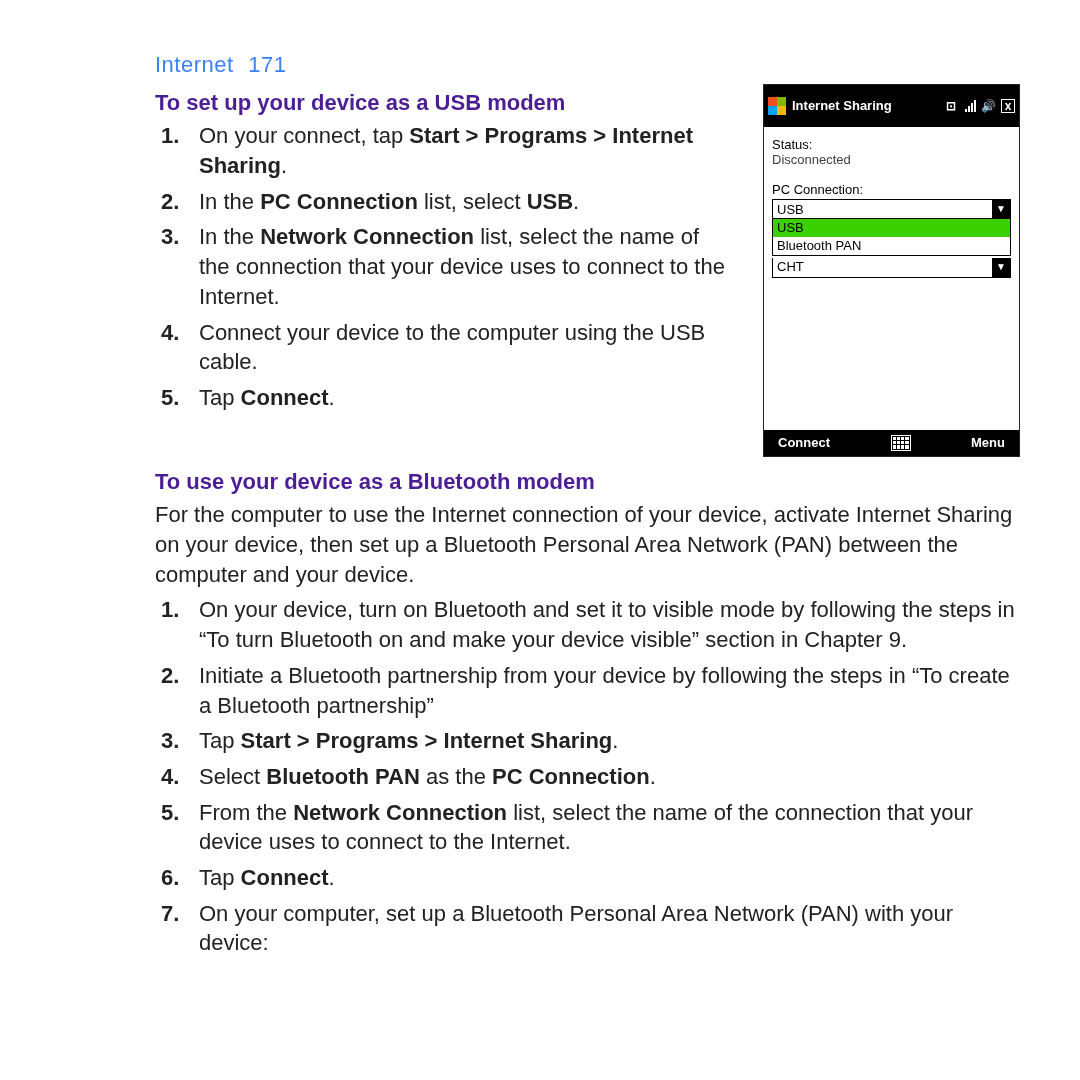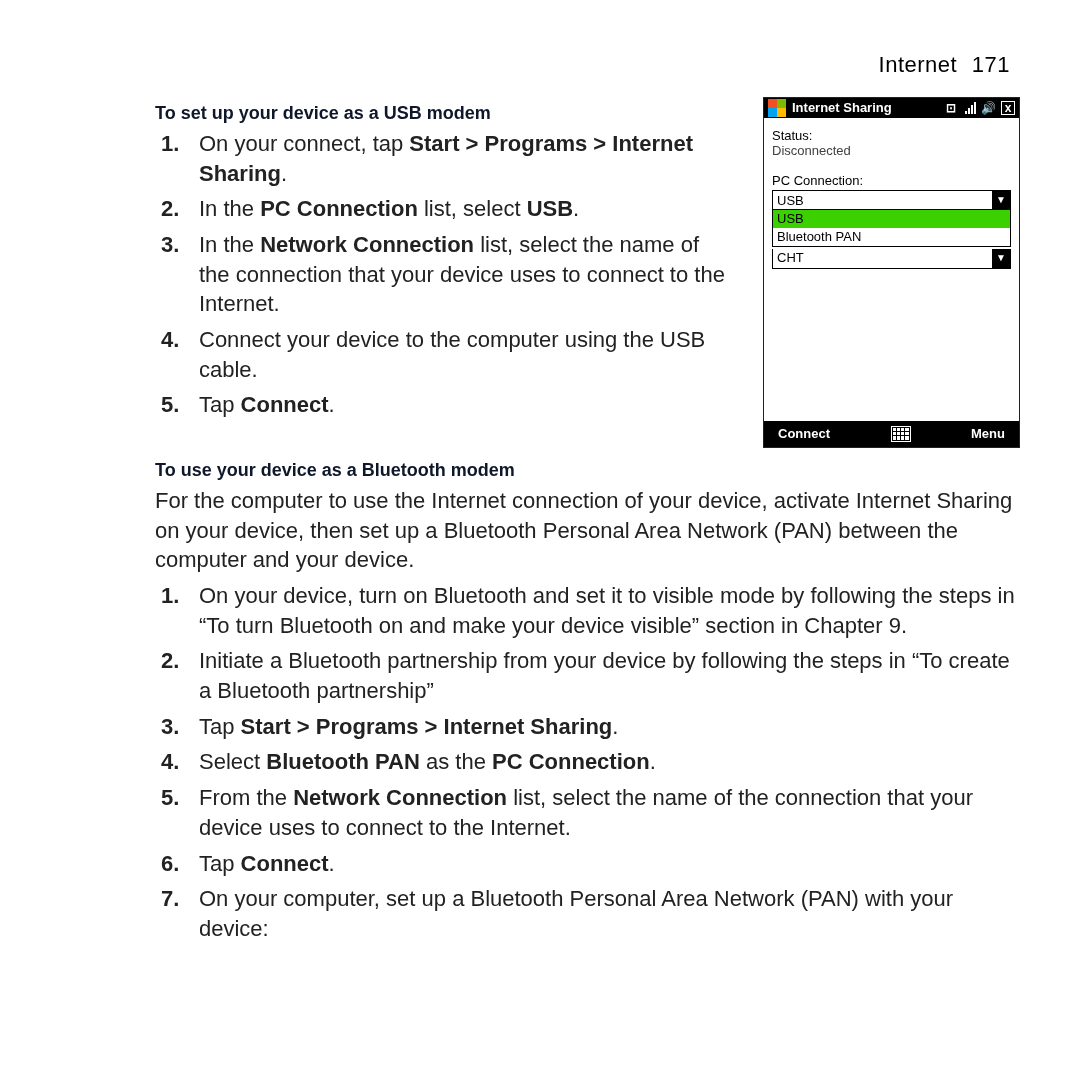--- a/index.html
+++ b/index.html
@@ -8,32 +8,32 @@
     height: 1080px;
     background: #fff;
     font-family: "Segoe UI", "Myriad Pro", Arial, sans-serif;
     color: #222;
     position: relative;
     padding: 50px 60px 0 155px;
     font-size: 22px;
     line-height: 1.35;
   }
   .page-header {
-    text-align: right;
+    text-align: left;
     font-size: 22px;
-    color: #000000;
-    margin-bottom: 17px;
+    color: #3b82f6;
+    margin-bottom: 4px;
     letter-spacing: 0.5px;
     padding-right: 10px;
   }
   .page-header .num { margin-left: 8px; }
   .section-title {
-    color: #0f172a;
+    color: #4c1d95;
     font-weight: 700;
-    font-size: 18px;
+    font-size: 22px;
     margin: 4px 0 4px 0;
   }
   .top-row { display: flex; gap: 30px; }
   .top-text { flex: 1; }
   ol.steps {
     list-style: none;
     counter-reset: step;
     padding-left: 40px;
   }
   ol.steps > li {
@@ -59,21 +59,21 @@
     font-family: Tahoma, Arial, sans-serif;
     font-size: 13px;
     color: #000;
     line-height: 1.2;
   }
   .dev-titlebar {
     background: #000;
     color: #fff;
     display: flex;
     align-items: center;
-    height: 20px;
+    height: 42px;
     padding: 0 4px;
     gap: 6px;
     font-weight: 700;
     font-size: 13px;
   }
   .dev-titlebar .flag {
     width: 18px; height: 18px;
     display: inline-flex; flex-wrap: wrap;
   }
   .flag span { width: 9px; height: 9px; }

